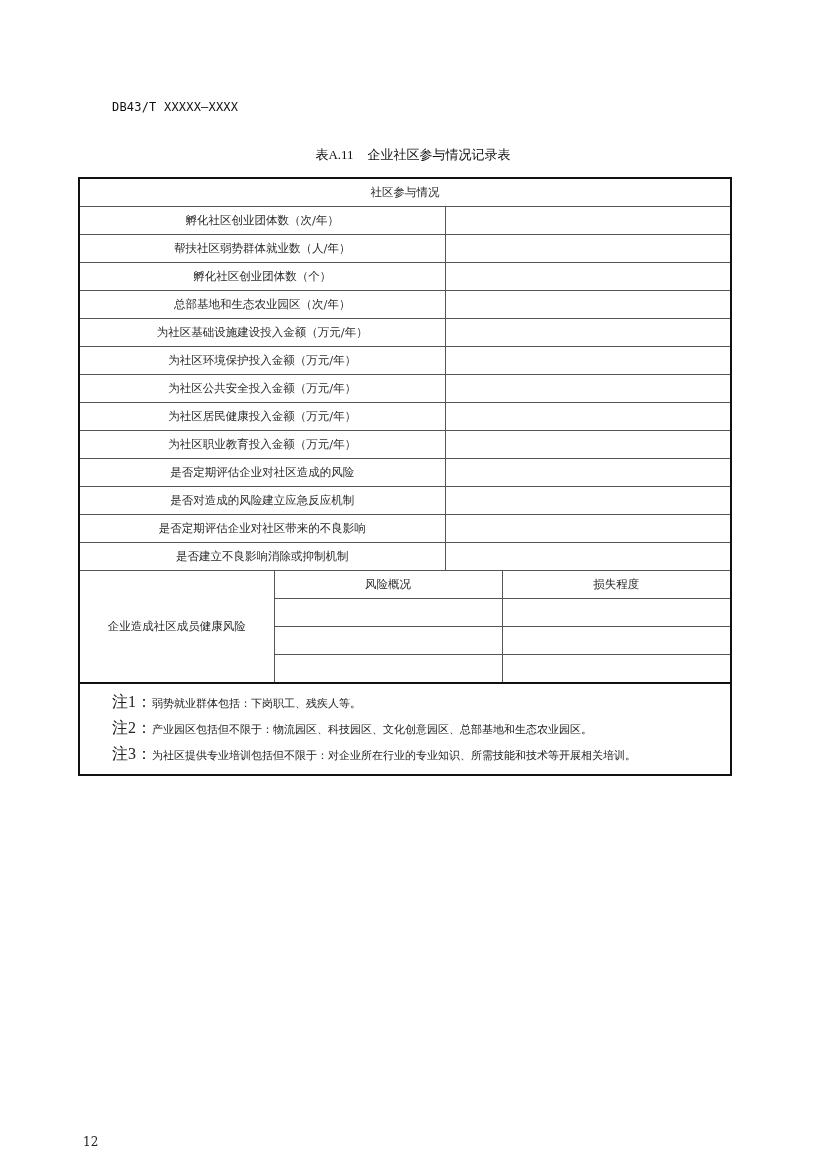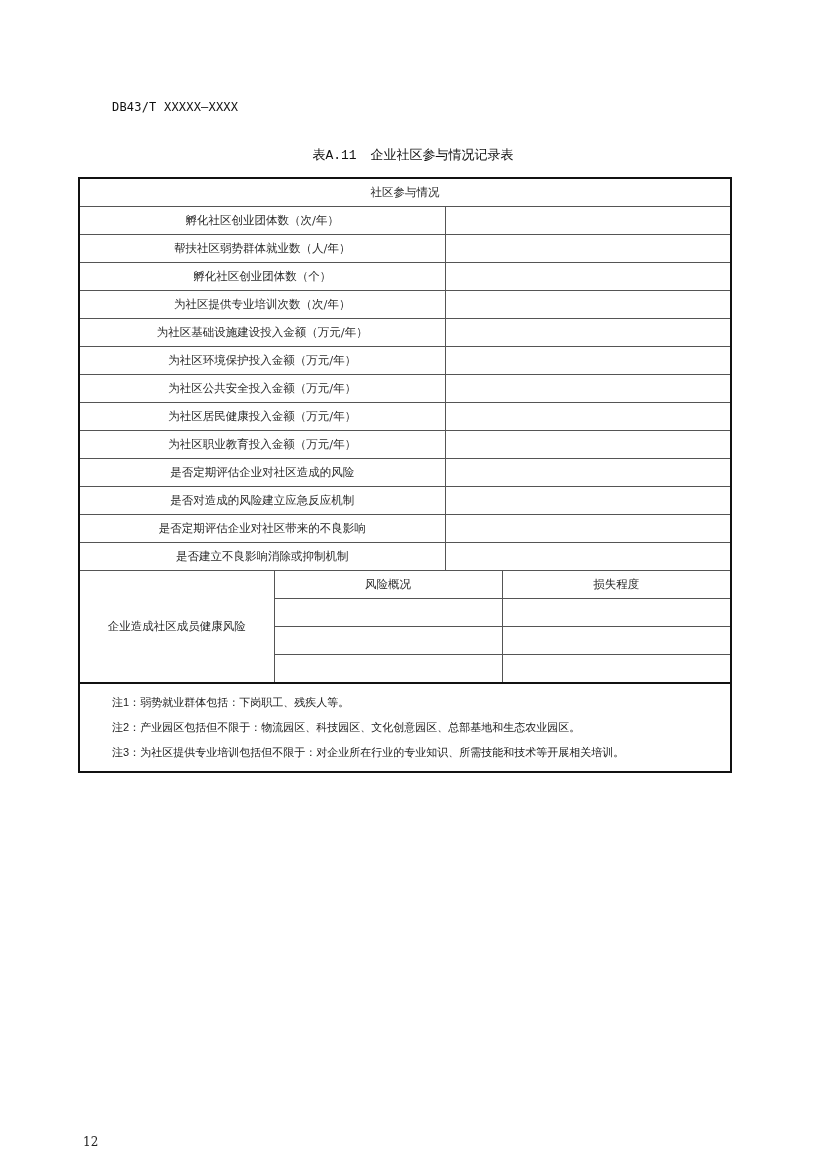--- a/index.html
+++ b/index.html
@@ -9,21 +9,21 @@
       color: #1a1a1a;
     }
     .doc-code {
       position: absolute; left: 80px; top: 100px;
       font-family: "DejaVu Sans Mono", "Liberation Mono", monospace;
       font-size: 12px; letter-spacing: 0.2px; color: #111; margin-left: 32px;
     }
     .table-title {
       position: absolute; left: 0; width: 826px; top: 146px;
       text-align: center;
-      font-family: Liberation Mono, monospace;
+      font-family: Liberation Serif, serif;
       font-size: 13px; color: #111;
     }
     .table-title .num { margin-right: 14px; }
     .record-table {
       position: absolute; left: 78px; top: 177px;
       width: 652px;
       border-collapse: collapse;
       table-layout: fixed;
       border: 2px solid #111;
       font-size: 11.5px;
@@ -39,22 +39,22 @@
     .record-table tr.notes-row td {
       border-top: 2px solid #111;
       text-align: left; vertical-align: top;
       padding: 6px 0 6px 32px; height: auto;
     }
     .note-line {
       font-size: 11px; line-height: 24px; color: #222;
       white-space: nowrap;
     }
     .note-line .note-label {
-      font-family: Liberation Sans, sans-serif;
-      font-size: 11px;
+      font-family: Liberation Serif, serif;
+      font-size: 16px;
     }
     .page-number {
       position: absolute; left: 83px; top: 1135px;
       font-size: 12px; color: #222;
     }
   </style>
 </head>
 <body>
 
 <div class="doc-code">DB43/T XXXXX—XXXX</div>
@@ -81,21 +81,21 @@
   </tr>
   <tr>
     <td colspan="2">帮扶社区弱势群体就业数（人/年）</td>
     <td colspan="2" class="blank"></td>
   </tr>
   <tr>
     <td colspan="2">孵化社区创业团体数（个）</td>
     <td colspan="2" class="blank"></td>
   </tr>
   <tr>
-    <td colspan="2">为社区提供专业培训次数（次/年）</td>
+    <td colspan="2">总部基地和生态农业园区（次/年）</td>
     <td colspan="2" class="blank"></td>
   </tr>
   <tr>
     <td colspan="2">为社区基础设施建设投入金额（万元/年）</td>
     <td colspan="2" class="blank"></td>
   </tr>
   <tr>
     <td colspan="2">为社区环境保护投入金额（万元/年）</td>
     <td colspan="2" class="blank"></td>
   </tr>

